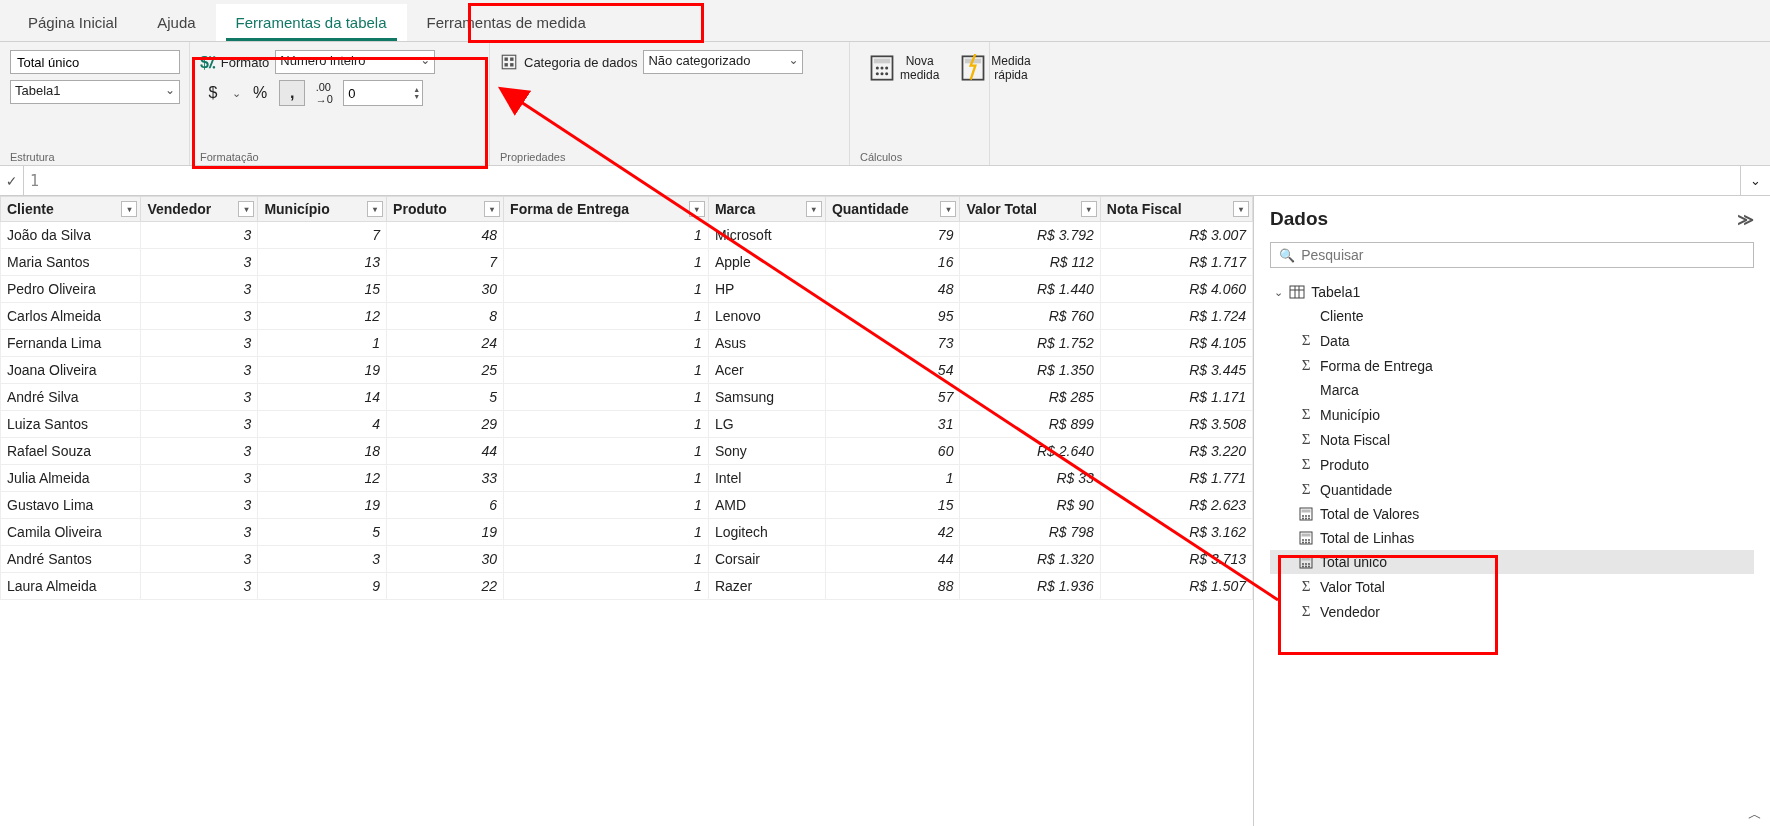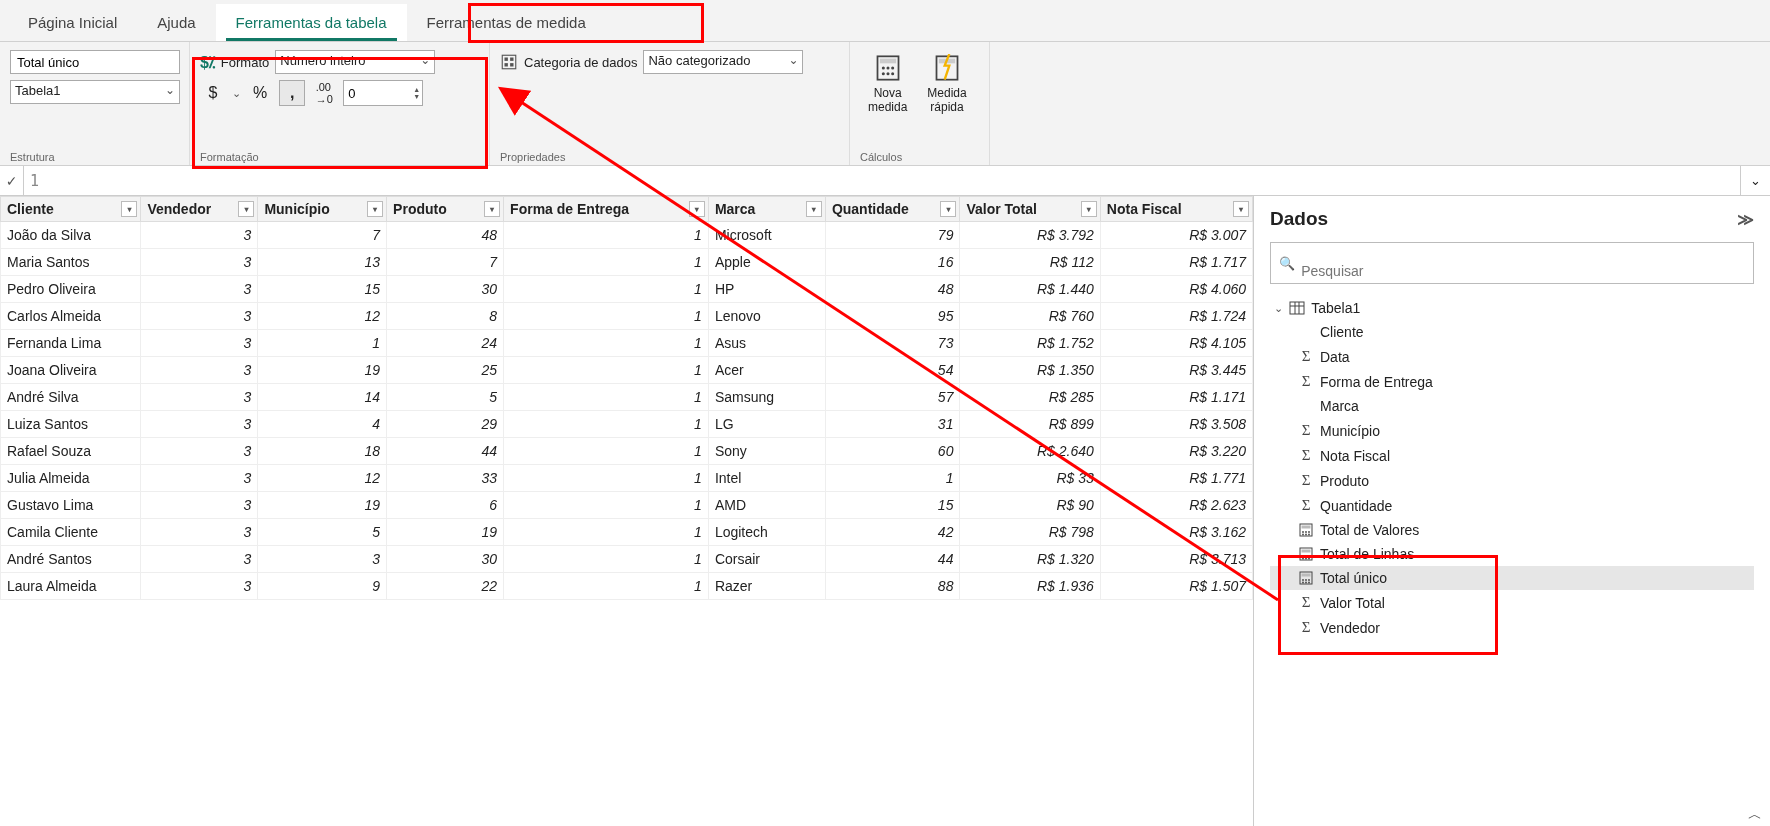--- a/index.html
+++ b/index.html
@@ -32,21 +32,21 @@
 .fmtrow { display: flex; align-items: center; gap: 6px; }
 .fmticon { font-size: 16px; color: #117865; font-weight: bold; }
 .iconbtn { width: 26px; height: 26px; display: inline-flex; align-items: center; justify-content: center; font-size: 16px; cursor: pointer; }
 .iconbtn.boxed { border: 1px solid #aaa; background: #e8e8e8; }
 .spinbox { display: flex; align-items: center; border: 1px solid #aaa; background: #fff; width: 80px; height: 26px; }
 .spinbox input { border: none; width: 50px; padding: 2px 4px; font-size: 13px; outline: none; }
 .spinarrows { display: flex; flex-direction: column; margin-left: auto; font-size: 7px; line-height: 7px; padding: 2px; color: #555; }
 
 .catrow { display: flex; align-items: center; gap: 6px; }
 .caticon { width: 18px; height: 18px; }
-.bigicon { display: flex; flex-direction: column; align-items: center; gap: 4px; padding: 4px 8px; cursor: pointer; font-size: 12px; text-align: center; line-height: 14px; }
+.bigicon { display: flex; flex-direction: row; align-items: center; gap: 4px; padding: 4px 8px; cursor: pointer; font-size: 12px; text-align: center; line-height: 14px; }
 .bigicon svg { width: 28px; height: 28px; }
 
 .ribbon-collapse { position: absolute; right: 8px; bottom: 2px; font-size: 14px; color: #555; cursor: pointer; }
 
 
 .formulabar { display: flex; align-items: stretch; height: 30px; border-bottom: 1px solid #ccc; }
 .fb-tool { display: flex; align-items: center; justify-content: center; width: 24px; border-right: 1px solid #ccc; font-size: 14px; color: #555; cursor: pointer; }
 .fb-content { flex: 1; display: flex; align-items: center; padding: 0 6px; font-family: Consolas, monospace; font-size: 15px; gap: 6px; }
 .fb-content .ln { color: #888; }
 .fb-content .kw { color: #0066cc; }
@@ -62,21 +62,21 @@
 .datagrid th .filter { position: absolute; right: 3px; top: 50%; transform: translateY(-50%); width: 16px; height: 16px; border: 1px solid #bbb; display: inline-flex; align-items: center; justify-content: center; font-size: 8px; color: #555; background: #fff; cursor: pointer; }
 .datagrid td { border: 1px solid #eee; padding: 3px 6px; font-size: 14px; height: 27px; }
 .datagrid td.num { text-align: right; font-style: italic; }
 .datagrid td.txt { text-align: left; }
 
 
 .fields { flex: 1; padding: 12px 16px; position: relative; }
 .fields-title { font-size: 19px; font-weight: 600; margin-bottom: 12px; display: flex; align-items: center; justify-content: space-between; }
 .fields-title .expand { font-size: 16px; color: #555; cursor: pointer; }
 .searchfield { display: flex; align-items: center; border: 1px solid #bbb; padding: 4px 8px; gap: 6px; margin-bottom: 12px; }
-.searchfield input { border: none; outline: none; flex: 1; font-size: 14px; margin-top: 16px; }
+.searchfield input { border: none; outline: none; flex: 1; font-size: 14px; }
 .tree { font-size: 14px; }
 .tree-row { display: flex; align-items: center; gap: 6px; padding: 4px 4px; cursor: pointer; }
 .tree-row.lvl1 { padding-left: 4px; }
 .tree-row.lvl2 { padding-left: 28px; }
 .tree-row.selected { background: #e6e6e6; }
 .tree-icon { width: 16px; display: inline-flex; justify-content: center; font-size: 13px; color: #444; }
 .sigma { font-family: serif; font-size: 15px; }
 .calc-icon { width: 14px; height: 14px; }
 
 .chev { font-size: 11px; color: #555; }
@@ -315,21 +315,21 @@
             <td class="num">3</td>
             <td class="num">19</td>
             <td class="num">6</td>
             <td class="num">1</td>
             <td class="txt">AMD</td>
             <td class="num">15</td>
             <td class="num">R$ 90</td>
             <td class="num">R$ 2.623</td>
           </tr>
           <tr>
-            <td class="txt">Camila Cliente</td>
+            <td class="txt">Camila Oliveira</td>
             <td class="num">3</td>
             <td class="num">5</td>
             <td class="num">19</td>
             <td class="num">1</td>
             <td class="txt">Logitech</td>
             <td class="num">42</td>
             <td class="num">R$ 798</td>
             <td class="num">R$ 3.162</td>
           </tr>
           <tr>

